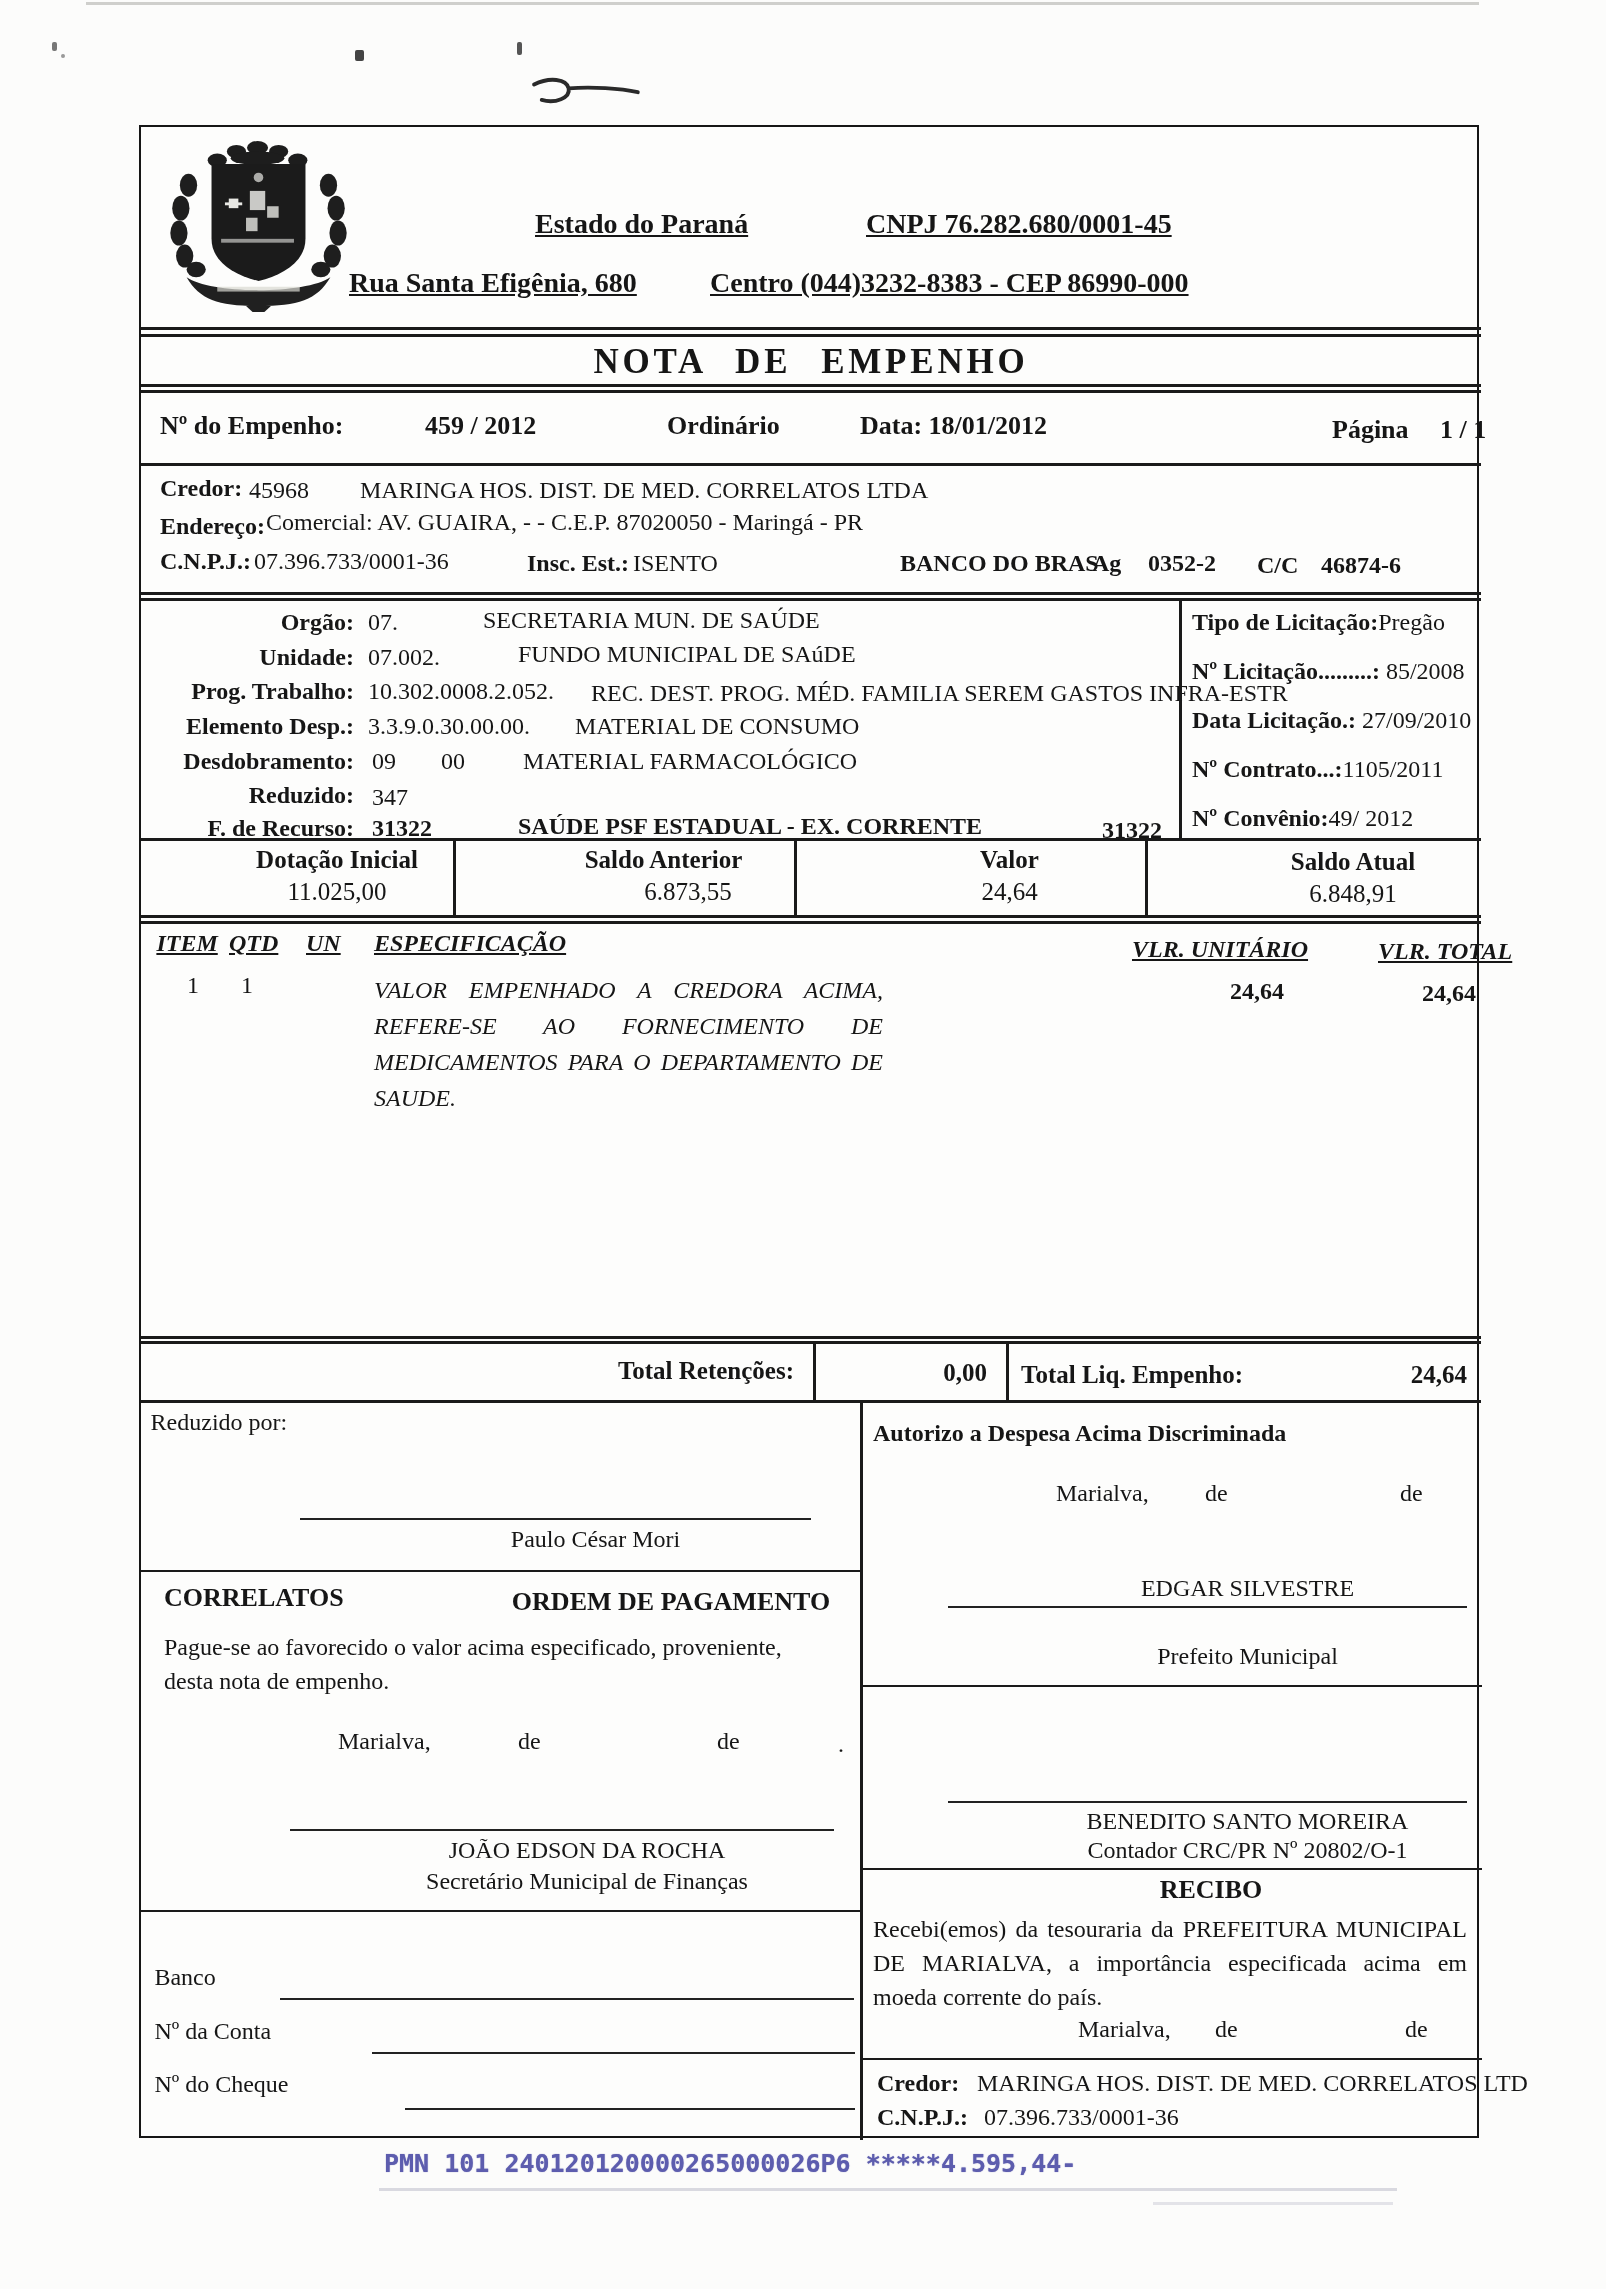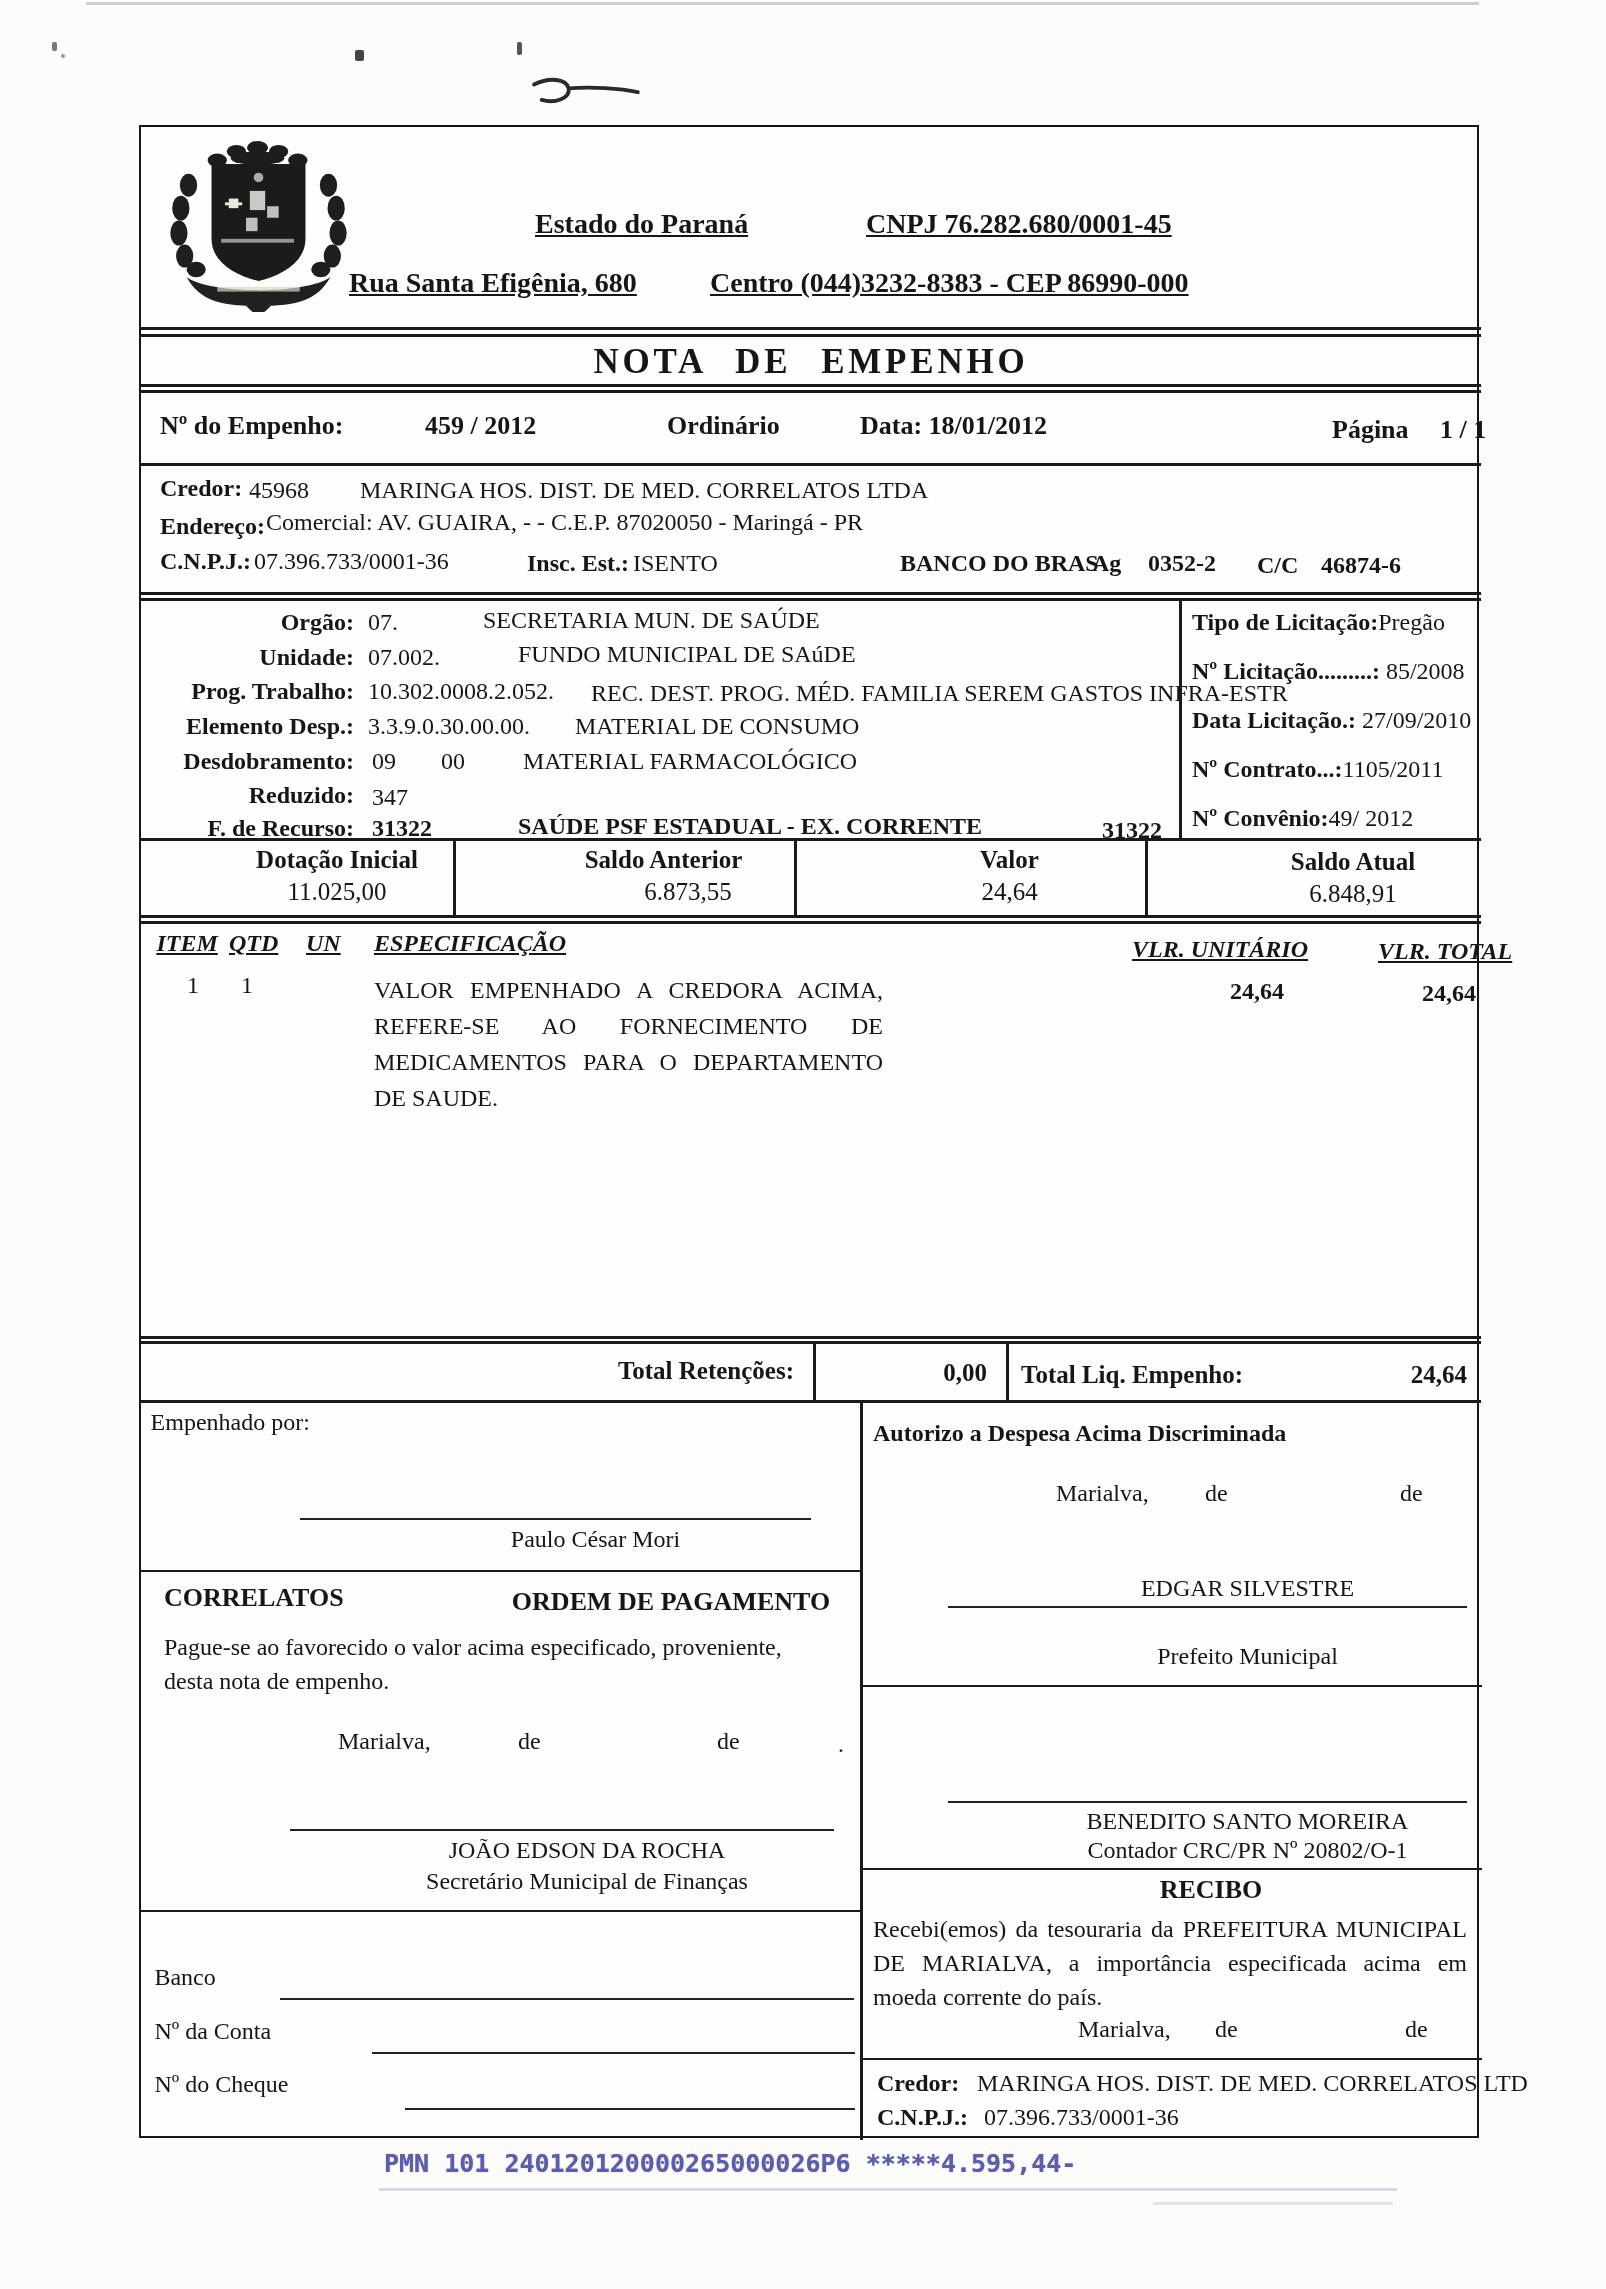--- a/index.html
+++ b/index.html
@@ -209,38 +209,38 @@
 
     <div class="t b i u" style="left:15.4px;top:803px;">ITEM</div>
     <div class="t b i u" style="left:88px;top:803px;">QTD</div>
     <div class="t b i u" style="left:165px;top:803px;">UN</div>
     <div class="t b i u" style="left:233px;top:803px;">ESPECIFICAÇÃO</div>
     <div class="t b i u" style="left:991px;top:809px;">VLR. UNITÁRIO</div>
     <div class="t b i u" style="left:1237px;top:811px;">VLR. TOTAL</div>
 
     <div class="t" style="left:46px;top:845px;">1</div>
     <div class="t" style="left:100px;top:845px;">1</div>
-    <div class="t wrap just" style="left:233px;top:845px;width:509px;line-height:1.5;">VALOR EMPENHADO A CREDORA ACIMA, REFERE-SE AO FORNECIMENTO DE MEDICAMENTOS PARA O DEPARTAMENTO DE SAUDE.</div>
+    <div class="t wrap just" style="left:233px;top:845px;width:509px;line-height:1.5;font-style:italic;">VALOR EMPENHADO A CREDORA ACIMA, REFERE-SE AO FORNECIMENTO DE MEDICAMENTOS PARA O DEPARTAMENTO DE SAUDE.</div>
     <div class="t b rgt" style="left:999px;top:851px;width:144px;">24,64</div>
     <div class="t b rgt" style="left:1191px;top:853px;width:144px;">24,64</div>
 
     <div class="hl" style="left:0;top:1209px;width:1340px;"></div>
     <div class="hl" style="left:0;top:1214px;width:1340px;"></div>
 
     <div class="vl" style="left:672px;top:1214px;height:59px;"></div>
     <div class="vl" style="left:865px;top:1214px;height:59px;"></div>
     <div class="t b fs26 rgt" style="left:365px;top:1230px;width:288px;">Total Retenções:</div>
     <div class="t b fs26 rgt" style="left:692px;top:1232px;width:154px;">0,00</div>
     <div class="t b fs26" style="left:880px;top:1234px;">Total Liq. Empenho:</div>
     <div class="t b fs26 rgt" style="left:1182px;top:1234px;width:144px;">24,64</div>
 
     <div class="hl" style="left:0;top:1273px;width:1340px;"></div>
     <div class="vl" style="left:719px;top:1273px;height:740px;"></div>
 
-    <div class="t" style="left:9.6px;top:1282px;">Empenhado por:</div>
+    <div class="t" style="left:9.6px;top:1282px;">Reduzido por:</div>
 
     <div class="sig" style="left:159px;top:1391px;width:511px;"></div>
     <div class="t ctr" style="left:159px;top:1399px;width:511px;">Paulo César Mori</div>
 
     <div class="hl2" style="left:0;top:1443px;width:719px;"></div>
 
     <div class="t b fs27" style="left:23px;top:1456px;">CORRELATOS</div>
     <div class="t b fs27 ctr" style="left:269px;top:1460px;width:442px;">ORDEM DE PAGAMENTO</div>
 
     <div class="t wrap" style="left:23px;top:1504px;width:634px;line-height:1.4;">Pague-se ao favorecido o valor acima especificado, proveniente, desta nota de empenho.</div>

